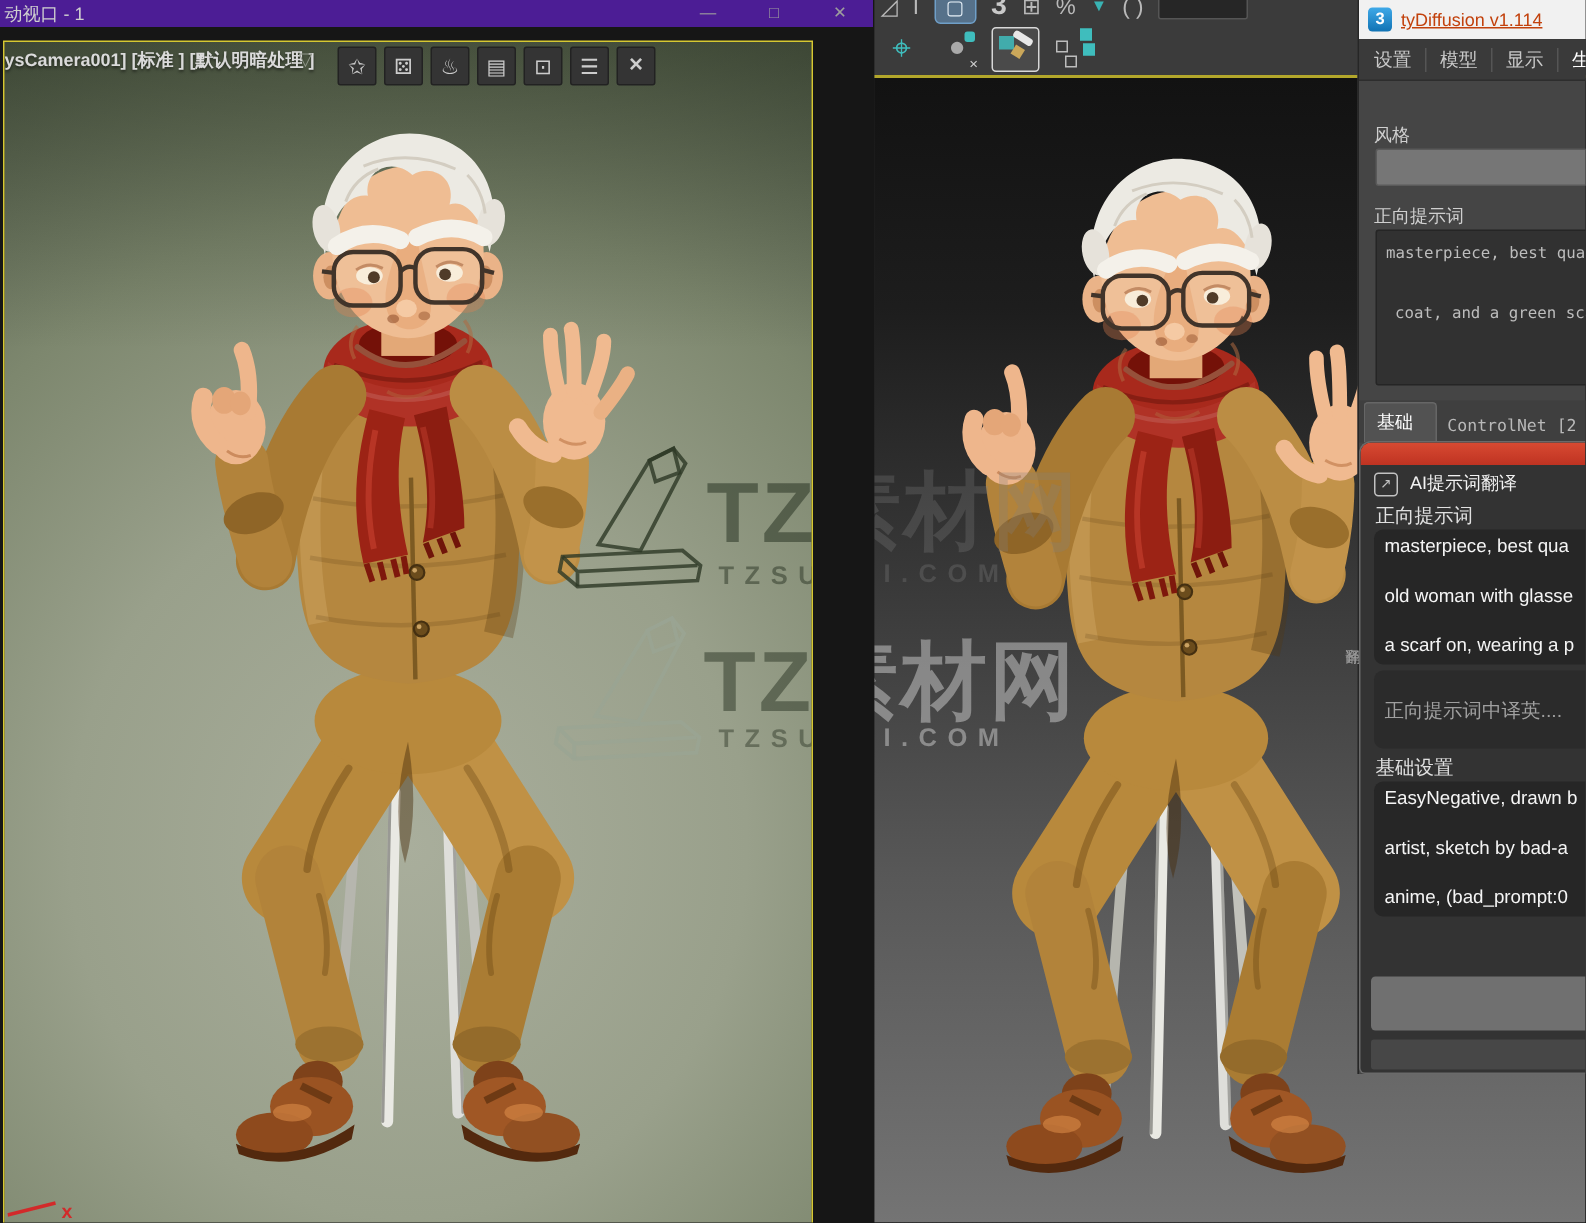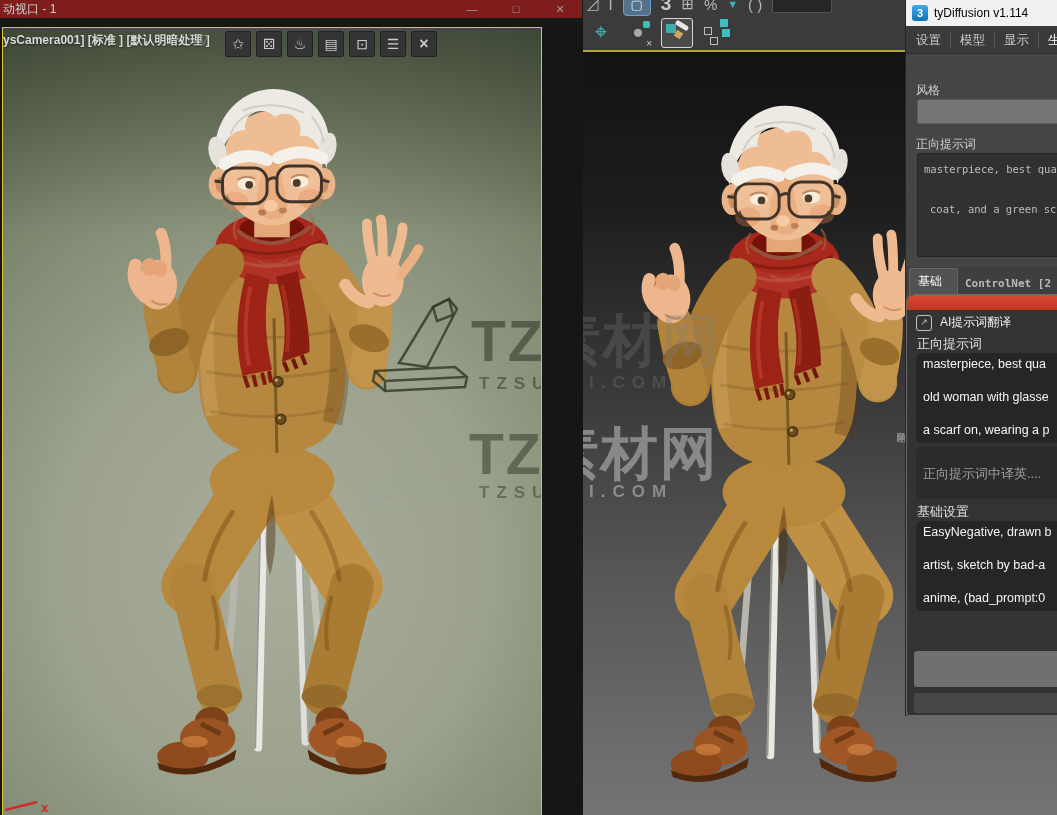--- a/index.html
+++ b/index.html
@@ -30,21 +30,21 @@
   .brush-sq{position:absolute;left:4px;top:5px;width:10px;height:9px;background:#3fbdbd;opacity:.85;}
   .brush-handle{position:absolute;right:3px;top:4px;width:14px;height:5px;background:#e8e8e8;transform:rotate(32deg);border-radius:2px;}
   .brush-tip{position:absolute;right:10px;top:12px;width:7px;height:7px;background:#caa75a;transform:rotate(32deg);}
   .minisq{position:absolute;width:6px;height:6px;border:1px solid #bdbdbd;}
   .minisq.f{background:#3fbdbd;border-color:#3fbdbd;}
   #vp-canvas{left:0;top:52px;width:474px;height:763px;
     background:linear-gradient(180deg,#121212 0%,#1d1d1d 20%,#3a3a3a 45%,#585858 70%,#747474 100%);
     overflow:hidden;}
   
   #float-win{left:0;top:0;width:582px;height:815px;background:#161616;}
-  #fw-titlebar{left:0;top:0;width:582px;height:18px;background:#7f1d1d;display:flex;align-items:center;gap:16px;}
+  #fw-titlebar{left:0;top:0;width:582px;height:18px;background:#4c1d95;display:flex;align-items:center;gap:16px;}
   #fw-title{color:#cfcfcf;font-size:12px;margin-left:3px;white-space:nowrap;}
   #fw-controls{margin-left:auto;display:flex;}
   .fw-ctl{width:44px;height:18px;color:#9d9d9d;font-size:11px;text-align:center;line-height:18px;}
   #fw-vp{left:2px;top:27px;width:538px;height:788px;border:1px solid #d6c832;
     background:
       linear-gradient(180deg,rgba(18,28,12,.38),rgba(0,0,0,0) 26%),
       radial-gradient(120% 90% at 50% 68%, #a9ae9c 0%, #99a08b 35%, #7d876e 60%, #596350 85%, #424c38 100%);
     overflow:hidden;}
   #cam-label{left:0px;top:4px;color:#dadada;font-size:12px;font-weight:bold;white-space:nowrap;text-shadow:0 1px 2px rgba(0,0,0,.5);}
   #cam-funnel{left:196px;top:4px;color:#8f9589;font-size:12px;}
@@ -57,34 +57,34 @@
   .wm-domain{position:absolute;font-size:17px;font-weight:bold;letter-spacing:7px;white-space:nowrap;}
   
   .char-svg{position:absolute;}
   
   #axis{left:2px;top:760px;width:60px;height:40px;}
   #axis-x-label{position:absolute;left:36px;top:12px;color:#d22a2a;font-size:13px;font-weight:bold;}
   
   #typanel{left:905px;top:0;width:152px;height:716px;background:#454545;border-left:1px solid #262626;overflow:hidden;}
   #typ-titlebar{left:0;top:0;width:152px;height:26px;background:#f1f1f1;display:flex;align-items:center;gap:6px;padding-left:6px;box-sizing:border-box;}
   #typ-logo{width:16px;height:16px;background:linear-gradient(180deg,#3fa9e8,#1173b4);border-radius:3px;color:#fff;font-size:11px;font-weight:bold;text-align:center;line-height:16px;}
-  #typ-title{color:#000000;font-size:12px;}
+  #typ-title{color:#c2410c;font-size:12px;text-decoration:underline;}
   #typ-tabs{left:0;top:26px;width:152px;height:28px;background:#3a3a3a;border-bottom:1px solid #2d2d2d;display:flex;align-items:center;padding-left:10px;box-sizing:border-box;white-space:nowrap;}
   .typ-tab{color:#c9c9c9;font-size:12.5px;padding:0 9px;border-right:1px solid #555;height:16px;line-height:16px;}
   .typ-tab:first-child{padding-left:0;}
   .typ-tab.hot{color:#ffffff;border-right:none;}
   .typ-label{color:#cfcfcf;font-size:12px;}
   #style-label{left:10px;top:82px;}
   #style-input{left:11px;top:99px;width:150px;height:25px;background:#767676;border:1px solid #5a5a5a;border-radius:2px;box-sizing:border-box;}
   #pos-label{left:10px;top:136px;}
   #prompt-box{left:11px;top:153px;width:150px;height:104px;background:#313131;border:1px solid #252525;border-radius:2px;
     font-family:"DejaVu Sans Mono",monospace;font-size:10.5px;color:#bdbdbd;line-height:20px;padding:5px 0 0 6px;box-sizing:border-box;white-space:pre;overflow:hidden;}
   #subtabs{left:0px;top:267px;width:152px;height:28px;background:#3f3f3f;display:flex;align-items:flex-end;}
   #subtab-basic{margin-left:3px;height:26px;background:#525252;border:1px solid #666;border-bottom:none;border-radius:3px 3px 0 0;color:#fff;font-size:12px;line-height:25px;padding:0 8px;}
-  #subtab-cnet{height:22px;color:#b9b9b9;font-family:"DejaVu Sans Mono",monospace;font-size:11px;line-height:22px;padding:0 7px;white-space:nowrap;font-weight:bold;}
+  #subtab-cnet{height:22px;color:#b9b9b9;font-family:"DejaVu Sans Mono",monospace;font-size:11px;line-height:22px;padding:0 7px;white-space:nowrap;}
   
   #ai-win{left:906px;top:294px;width:151px;height:422px;background:#333333;border:1px solid #6a6a6a;border-right:none;border-radius:8px 0 0 4px;box-sizing:border-box;overflow:hidden;}
   #ai-red{left:0;top:0;width:100%;height:15px;background:linear-gradient(180deg,#d84a32,#bf3322);border-radius:7px 0 0 0;}
   #ai-header{left:9px;top:19px;display:flex;align-items:center;gap:8px;}
   #ai-expand{width:14px;height:14px;border:1.5px solid #c2c2c2;border-radius:3px;color:#c2c2c2;font-size:9px;line-height:13px;text-align:center;}
   #ai-title{color:#f2f2f2;font-size:12px;}
   .ai-label{position:absolute;left:10px;color:#e0e0e0;font-size:13px;}
   .ai-block{position:absolute;left:9px;width:150px;background:#262626;border-radius:6px;color:#f5f5f5;font-size:12.5px;line-height:16.5px;padding:3px 0 4px 7px;box-sizing:border-box;white-space:pre;overflow:hidden;}
   #ai-translate{left:9px;top:152px;width:150px;height:52px;background:#2b2b2b;border:none;border-radius:6px;color:#e6e6e6;font-size:13px;padding:4px 7px;box-sizing:border-box;font-family:"Liberation Sans",sans-serif;}
   #ai-translate::placeholder{color:#9f9f9f;opacity:1;}

